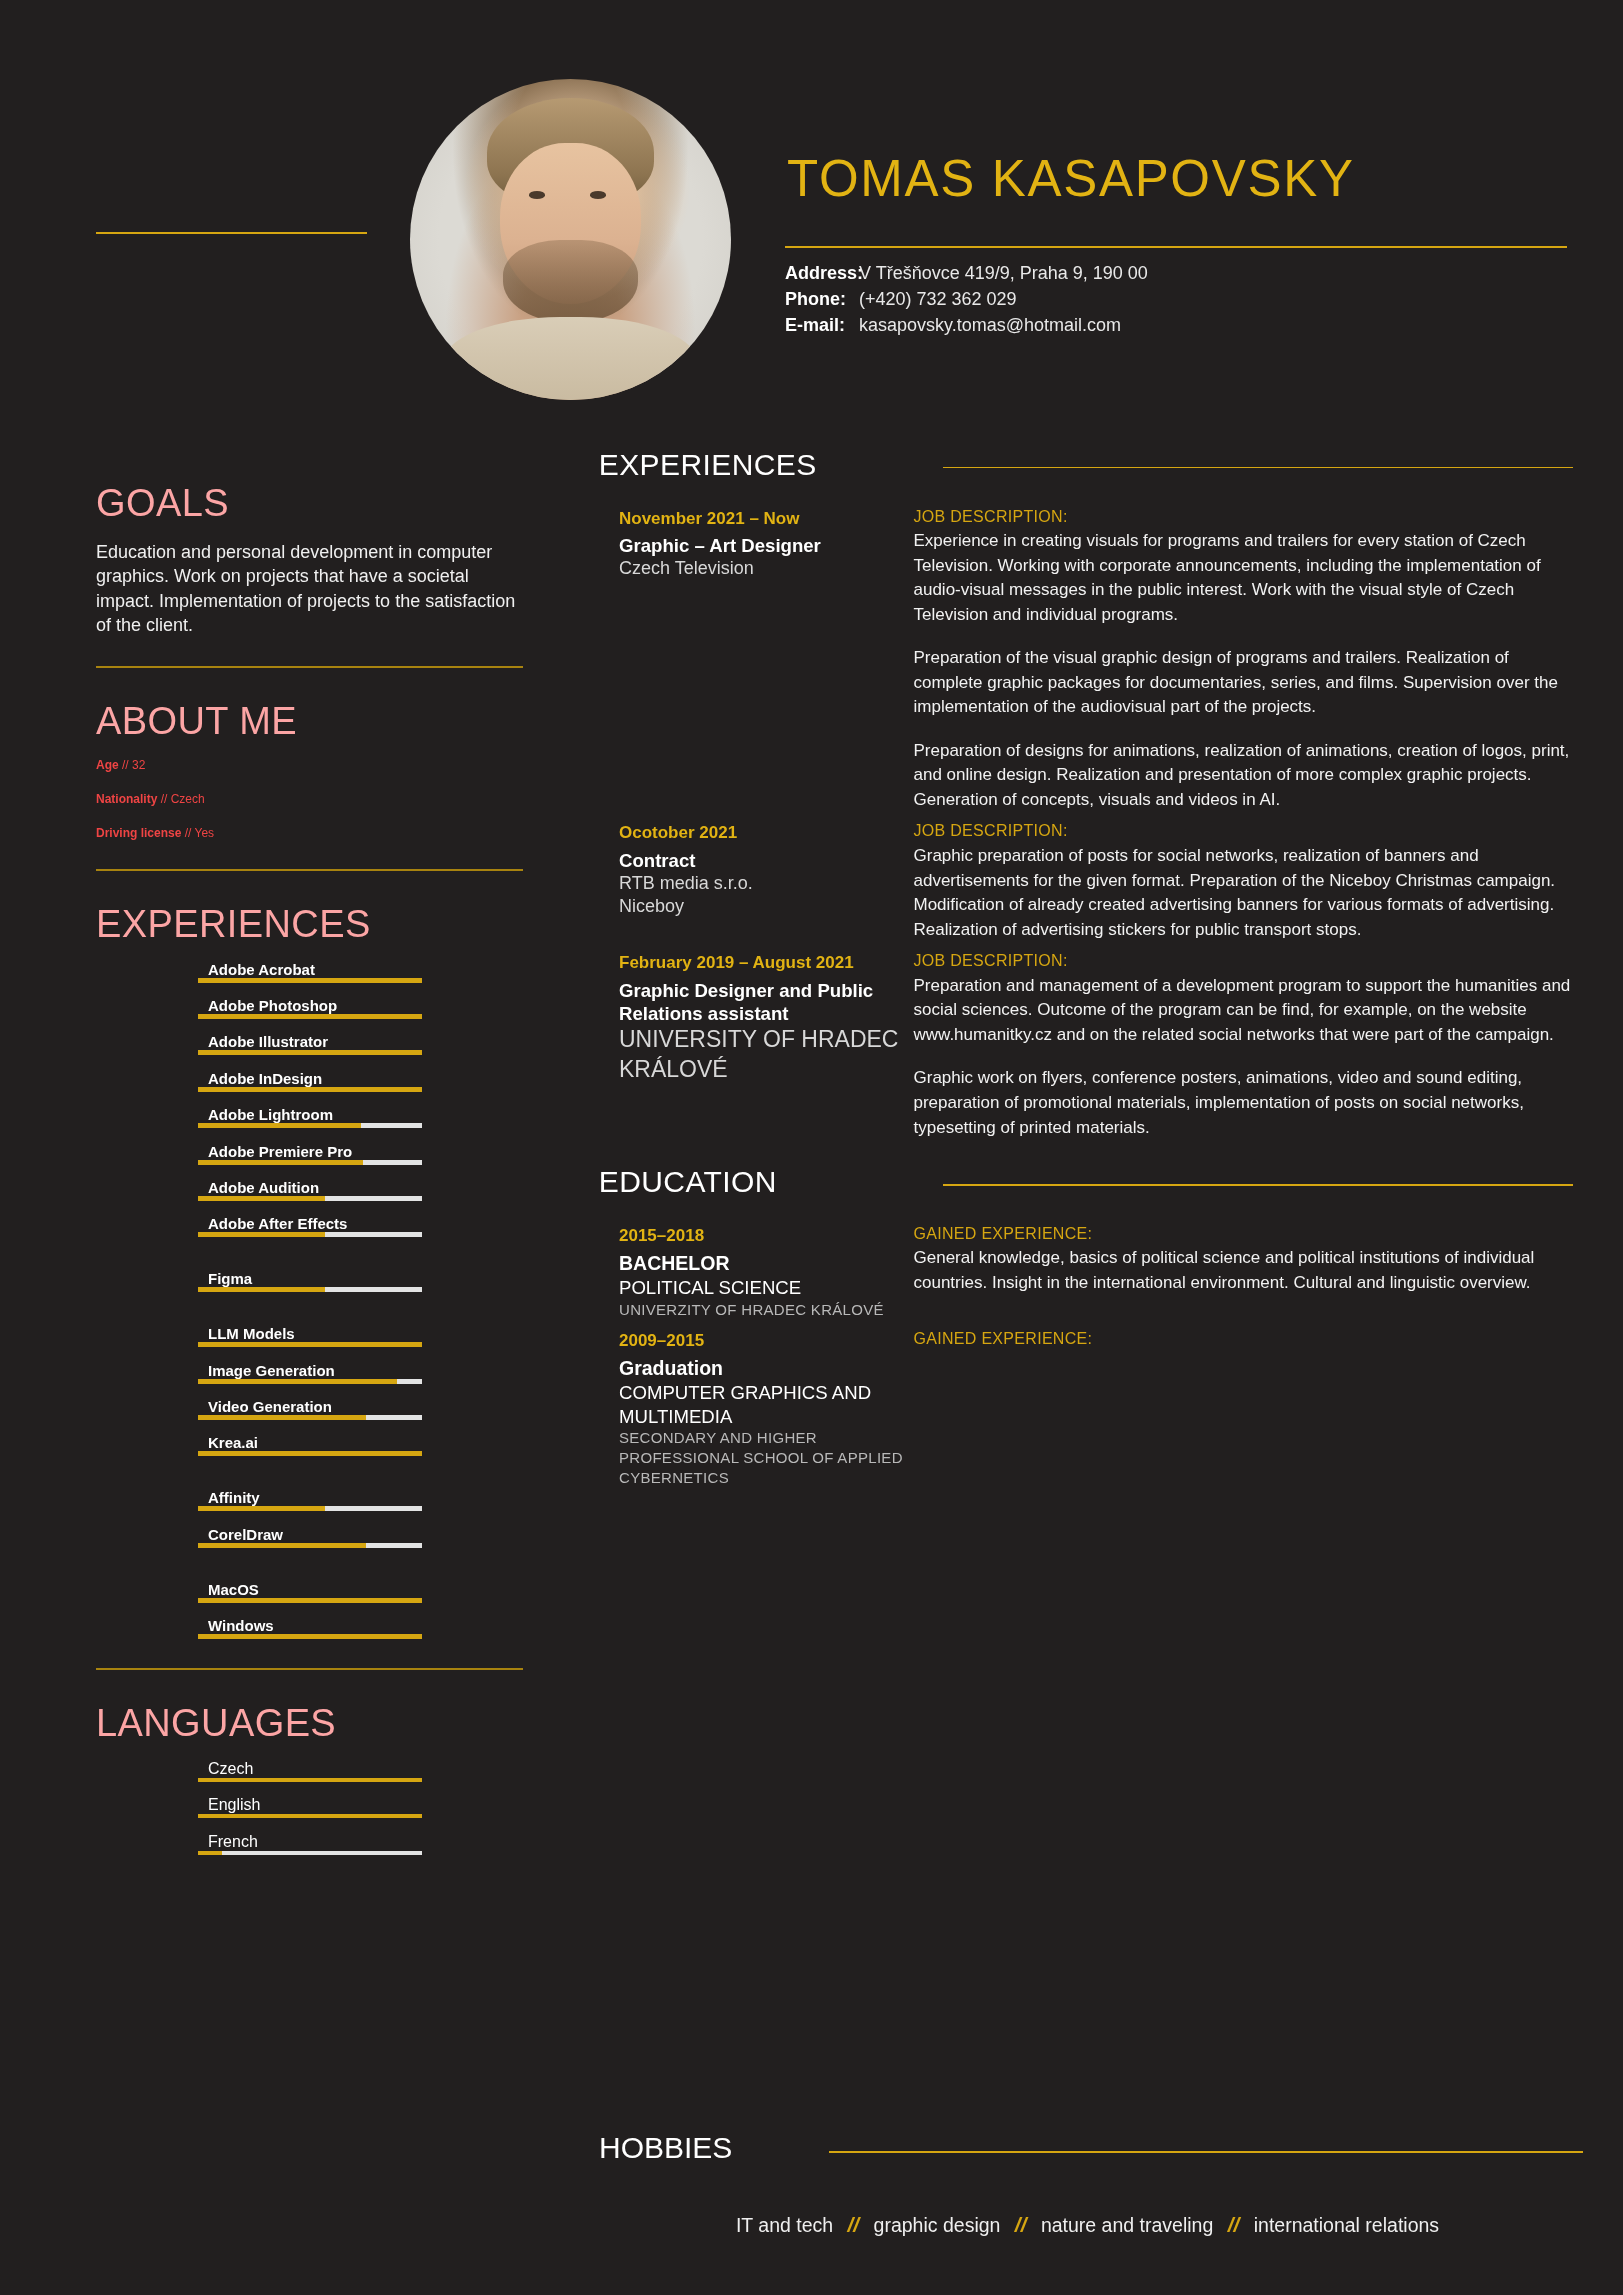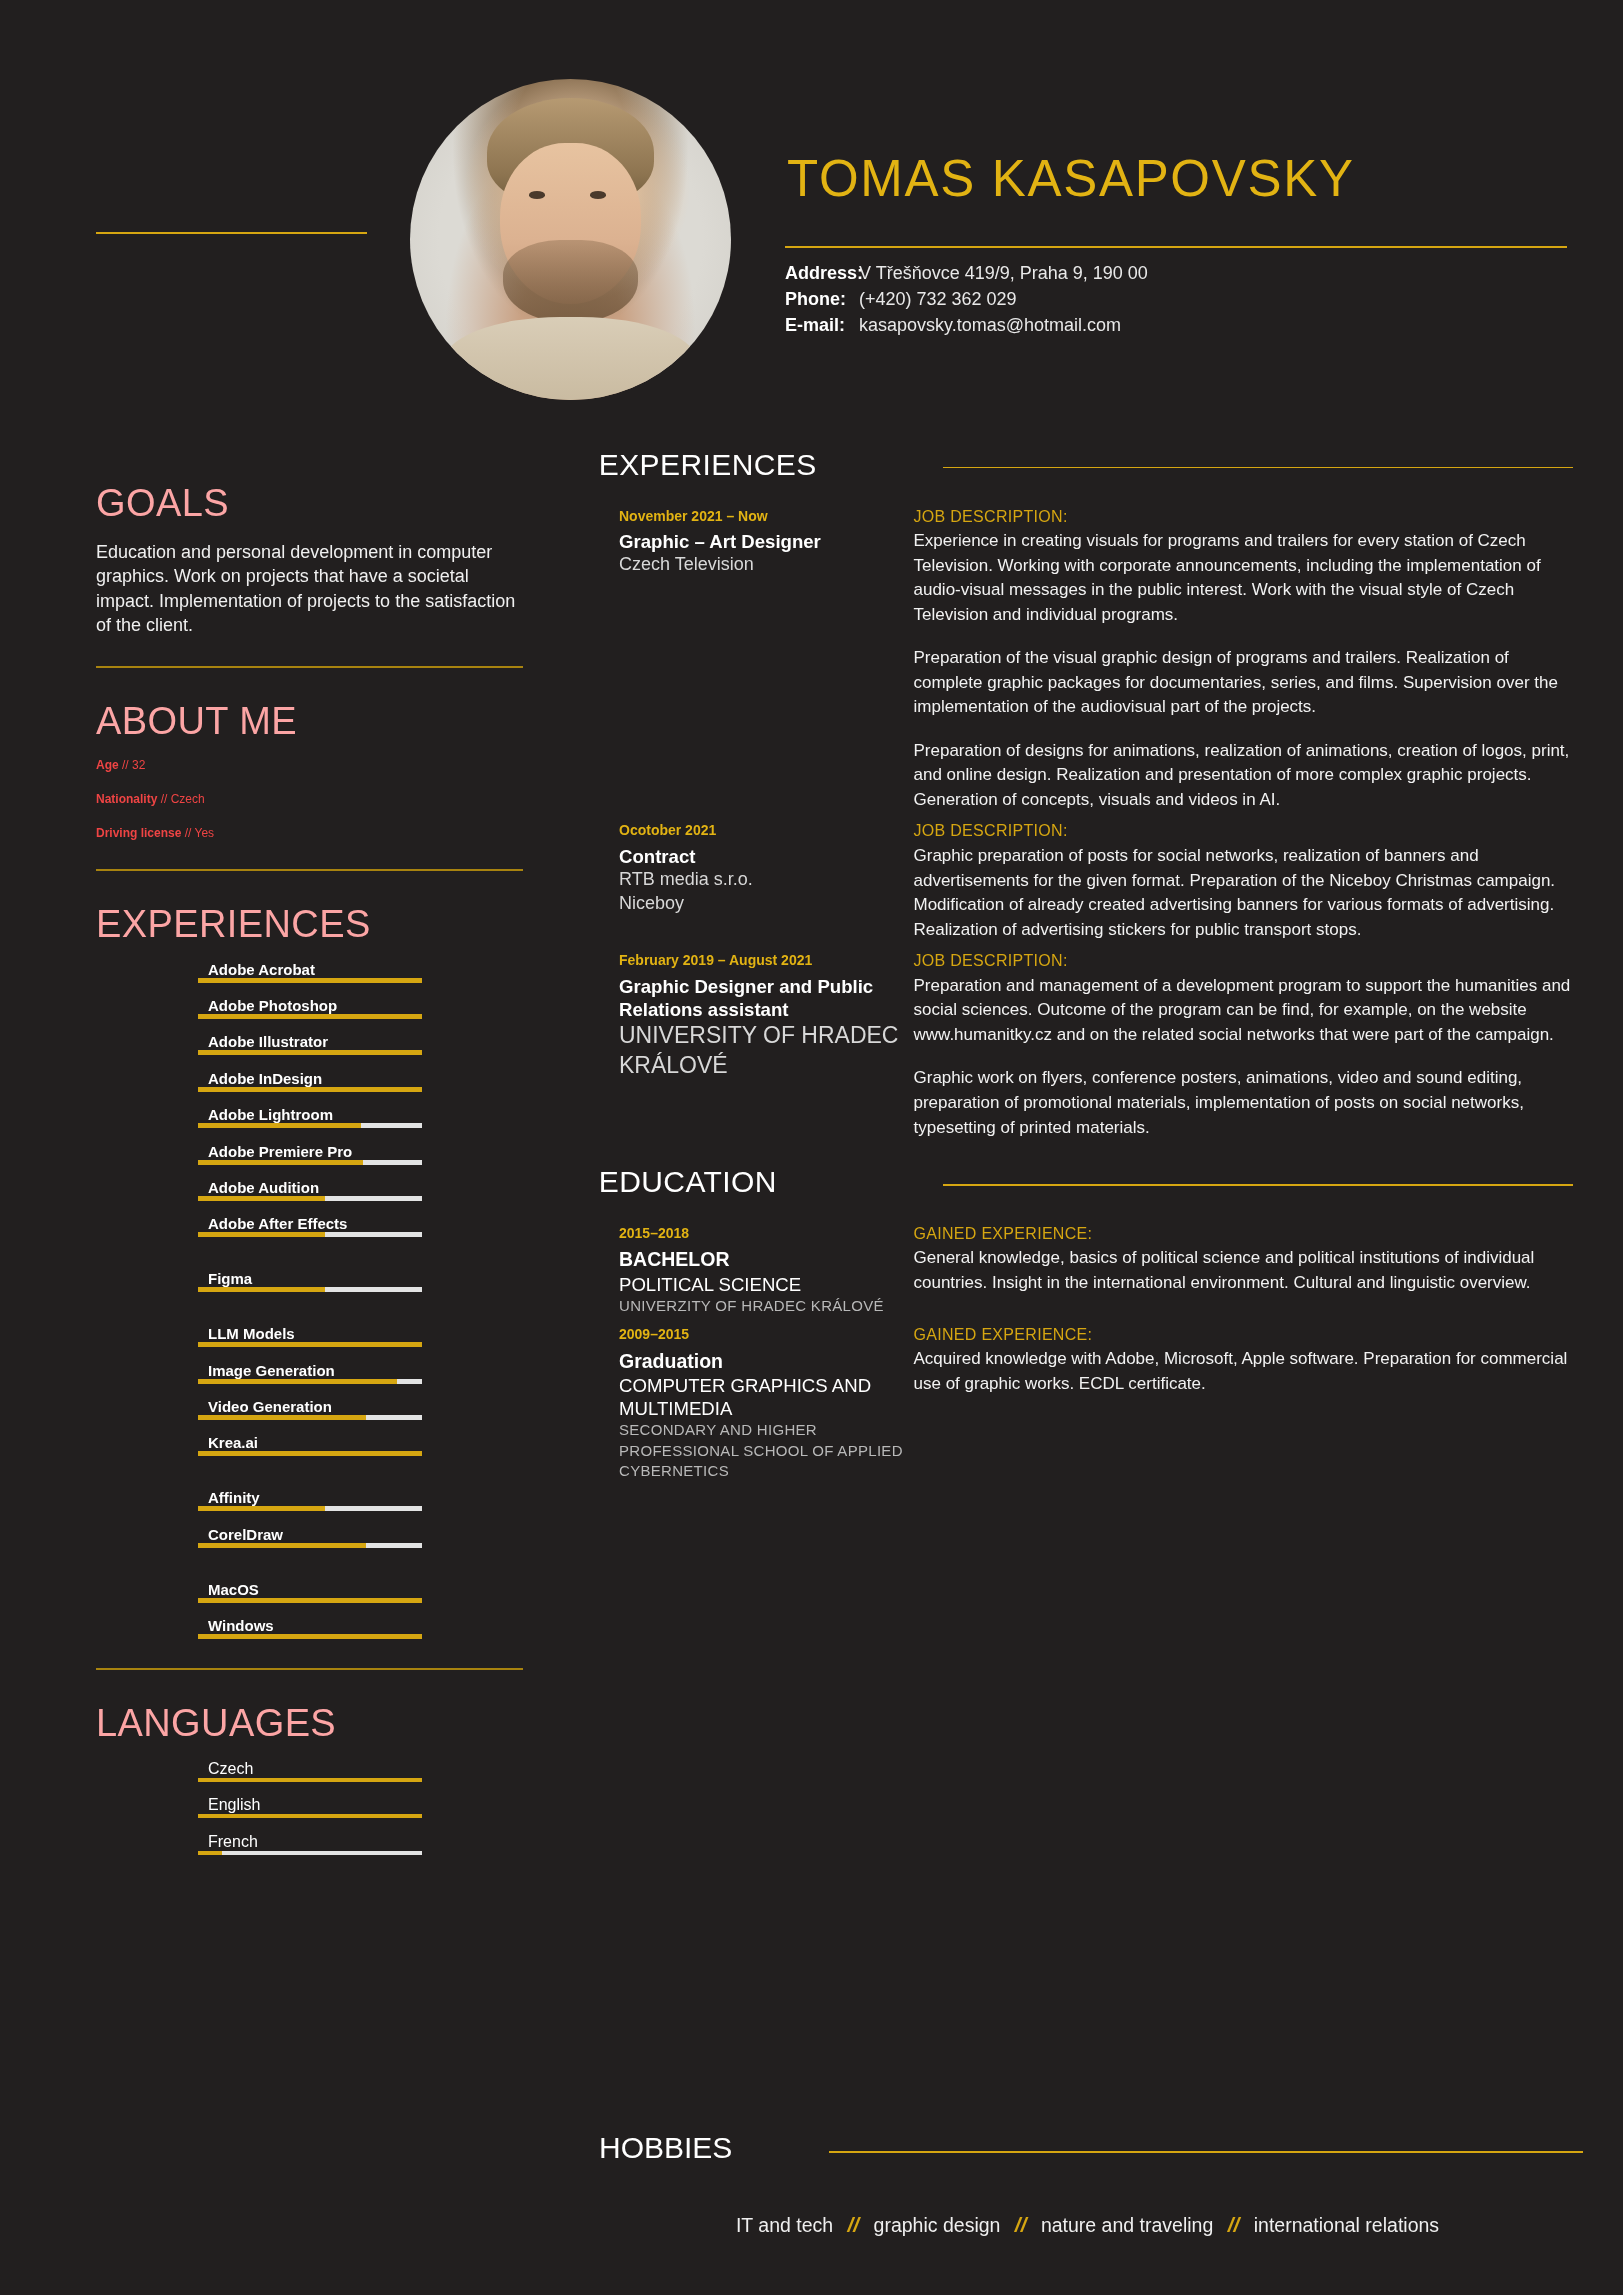--- a/index.html
+++ b/index.html
@@ -78,21 +78,21 @@
   .block-head{position:relative;height:51px;margin-bottom:8.5px;}
   .block-head .h{
     position:absolute;left:6.8px;top:0;font-size:30px;color:#ffffff;font-weight:400;letter-spacing:0.4px;
   }
   .block-head .hr{position:absolute;left:351px;right:0;top:18.6px;height:1.7px;background:#d6a611;}
 
   .entry{display:flex;margin-bottom:10px;}
   .entry .col-left{width:313px;padding-left:27px;box-sizing:border-box;}
   .entry .col-right{flex:1;padding-left:8.5px;}
 
-  .e-date{font-size:14px;color:#e2b313;font-weight:700;line-height:1.25;margin-bottom:5px;}
+  .e-date{font-size:17px;color:#e2b313;font-weight:700;line-height:1.25;margin-bottom:5px;}
   .e-role{font-size:18.6px;color:#ffffff;font-weight:700;line-height:1.25;}
   .e-org{font-size:18px;color:#d8d8d8;font-weight:400;line-height:1.3;}
   .e-org-sm{font-size:15px;color:#b9b9b9;font-weight:400;line-height:1.35;letter-spacing:0.3px;}
   .e-degree{font-size:19.5px;color:#ffffff;font-weight:700;line-height:1.3;}
   .e-field{font-size:18.6px;color:#ffffff;font-weight:400;line-height:1.25;}
 
   .d-label{font-size:16px;color:#d6a611;letter-spacing:0.3px;margin-bottom:3.4px;}
   .d-para{font-size:17px;line-height:1.45;color:#f2f2f2;margin:0 0 18.6px 0;}
   .d-para:last-child{margin-bottom:0;}
 
@@ -355,21 +355,20 @@
         </div>
         <div class="entry">
           <div class="col-left">
             <div class="e-date">2009–2015</div>
             <div class="e-degree">Graduation</div>
             <div class="e-field">COMPUTER GRAPHICS AND MULTIMEDIA</div>
             <div class="e-org-sm">SECONDARY AND HIGHER PROFESSIONAL SCHOOL OF APPLIED CYBERNETICS</div>
           </div>
           <div class="col-right">
             <div class="d-label">GAINED EXPERIENCE:</div>
-            <p class="d-para">Acquired knowledge with Adobe, Microsoft, Apple software. Preparation for commercial use of graphic works. ECDL certificate.</p>
           </div>
         </div>
       </div>
   </div>
 
   <div class="hobbies">
     <div class="hob-head">
       <div class="h">HOBBIES</div>
       <div class="hr"></div>
     </div>

